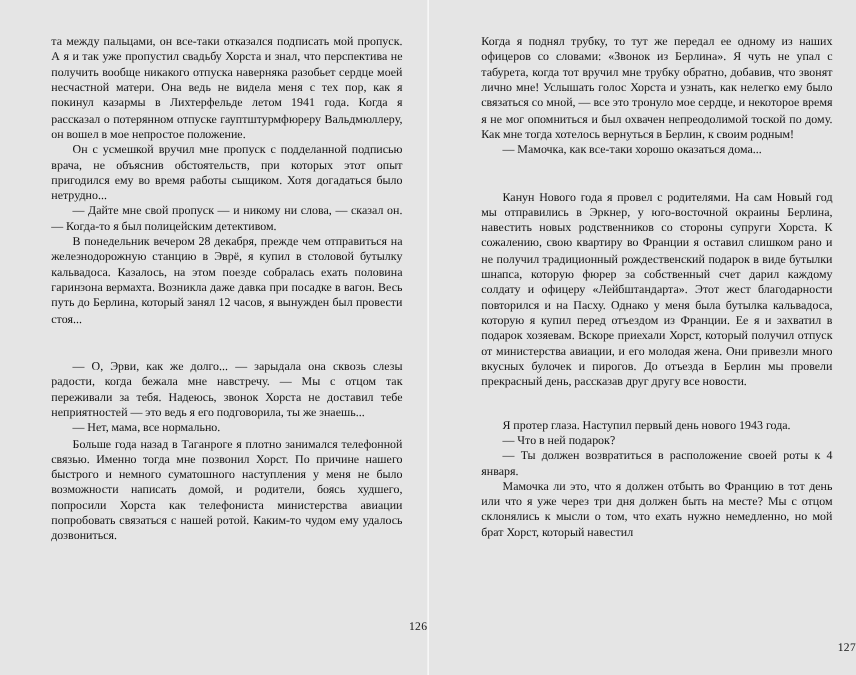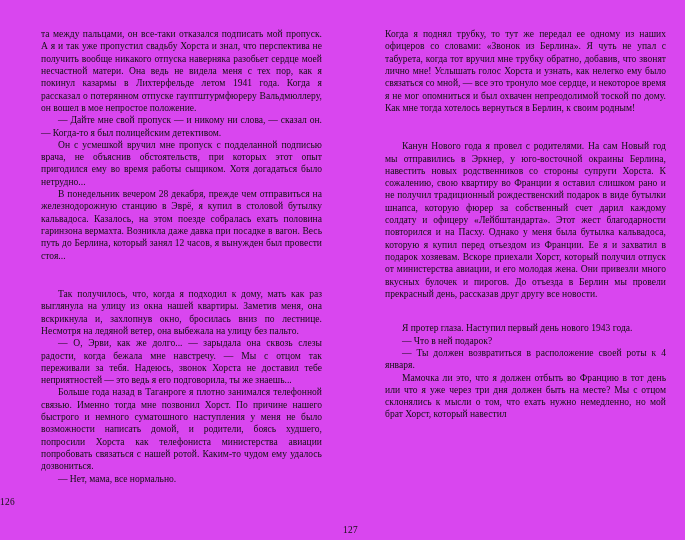--- a/index.html
+++ b/index.html
@@ -16,22 +16,21 @@
     width: 685px;
     height: 540px;
     background: #fdfdfd;
     overflow: hidden;
   }
   .page {
     position: absolute;
     top: 0;
     height: 540px;
     width: 342px;
-    background: #d946ef;
-    padding-left: 12px;
+    background: #e5e5e5;
   }
   .page-left  { left: 0; }
   .page-right { left: 343px; }
 
   .textblock {
     position: absolute;
     top: 28px;
     width: 281px;
     color: #111111;
     font-size: 9.55px;
@@ -55,51 +54,51 @@
   
   .para.dash { text-indent: 17px; }
 
   
   .gap-lg { height: 22px; }
   .gap-xl { height: 26px; }
 
   .folio {
     position: absolute;
     width: 100%;
-    text-align: left;
+    text-align: right;
     font-size: 9.3px;
     color: #111111;
     letter-spacing: 0.3px;
   }
   .page-left  .folio { top: 497px; left: 0; }
-  .page-right .folio { top: 525px; left: 0; }
+  .page-right .folio { top: 514px; left: 0; }
 </style>
 </head>
 <body>
 
 <div class="spread">
 
   <div class="page page-left">
     <div class="textblock">
       <p class="para cont">та между пальцами, он все-таки отказался подписать мой пропуск. А я и так уже пропустил свадьбу Хорста и знал, что перспектива не получить вообще никакого отпуска наверняка разобьет сердце моей несчастной матери. Она ведь не видела меня с тех пор, как я покинул казармы в Лихтерфельде летом 1941 года. Когда я рассказал о потерянном отпуске гауптштурмфюреру Вальдмюллеру, он вошел в мое непростое положение.</p>
+      <p class="para">Он с усмешкой вручил мне пропуск с подделанной подписью врача, не объяснив обстоятельств, при которых этот опыт пригодился ему во время работы сыщиком. Хотя догадаться было нетрудно...</p>
       <p class="para dash">— Дайте мне свой пропуск — и никому ни слова, — сказал он. — Когда-то я был полицейским детективом.</p>
-      <p class="para">Он с усмешкой вручил мне пропуск с подделанной подписью врача, не объяснив обстоятельств, при которых этот опыт пригодился ему во время работы сыщиком. Хотя догадаться было нетрудно...</p>
       <p class="para">В понедельник вечером 28 декабря, прежде чем отправиться на железнодорожную станцию в Эврё, я купил в столовой бутылку кальвадоса. Казалось, на этом поезде собралась ехать половина гаринзона вермахта. Возникла даже давка при посадке в вагон. Весь путь до Берлина, который занял 12 часов, я вынужден был провести стоя...</p>
       <div class="gap-xl"></div>
-      <p class="para">Так получилось, что, когда я подходил к дому, мать как раз выглянула на улицу из окна нашей квартиры. Заметив меня, она вскрикнула и, захлопнув окно, бросилась вниз по лестнице. Несмотря на ледяной ветер, она выбежала на улицу без пальто.</p>
       <p class="para dash">— О, Эрви, как же долго... — зарыдала она сквозь слезы радости, когда бежала мне навстречу. — Мы с отцом так переживали за тебя. Надеюсь, звонок Хорста не доставил тебе неприятностей — это ведь я его подговорила, ты же знаешь...</p>
+      <p class="para dash">— Нет, мама, все нормально.</p>
       <p class="para">Больше года назад в Таганроге я плотно занимался телефонной связью. Именно тогда мне позвонил Хорст. По причине нашего быстрого и немного суматошного наступления у меня не было возможности написать домой, и родители, боясь худшего, попросили Хорста как телефониста министерства авиации попробовать связаться с нашей ротой. Каким-то чудом ему удалось дозвониться.</p>
-      <p class="para dash">— Нет, мама, все нормально.</p>
     </div>
     <div class="folio">126</div>
   </div>
 
   <div class="page page-right">
     <div class="textblock">
       <p class="para cont">Когда я поднял трубку, то тут же передал ее одному из наших офицеров со словами: «Звонок из Берлина». Я чуть не упал с табурета, когда тот вручил мне трубку обратно, добавив, что звонят лично мне! Услышать голос Хорста и узнать, как нелегко ему было связаться со мной, — все это тронуло мое сердце, и некоторое время я не мог опомниться и был охвачен непреодолимой тоской по дому. Как мне тогда хотелось вернуться в Берлин, к своим родным!</p>
+      <p class="para dash">— Мамочка, как все-таки хорошо оказаться дома...</p>
       <div class="gap-xl"></div>
       <p class="para">Канун Нового года я провел с родителями. На сам Новый год мы отправились в Эркнер, у юго-восточной окраины Берлина, навестить новых родственников со стороны супруги Хорста. К сожалению, свою квартиру во Франции я оставил слишком рано и не получил традиционный рождественский подарок в виде бутылки шнапса, которую фюрер за собственный счет дарил каждому солдату и офицеру «Лейбштандарта». Этот жест благодарности повторился и на Пасху. Однако у меня была бутылка кальвадоса, которую я купил перед отъездом из Франции. Ее я и захватил в подарок хозяевам. Вскоре приехали Хорст, который получил отпуск от министерства авиации, и его молодая жена. Они привезли много вкусных булочек и пирогов. До отъезда в Берлин мы провели прекрасный день, рассказав друг другу все новости.</p>
       <div class="gap-lg"></div>
       <p class="para">Я протер глаза. Наступил первый день нового 1943 года.</p>
       <p class="para dash">— Что в ней подарок?</p>
       <p class="para dash">— Ты должен возвратиться в расположение своей роты к 4 января.</p>
       <p class="para">Мамочка ли это, что я должен отбыть во Францию в тот день или что я уже через три дня должен быть на месте? Мы с отцом склонялись к мысли о том, что ехать нужно немедленно, но мой брат Хорст, который навестил</p>
     </div>
     <div class="folio">127</div>
   </div>

